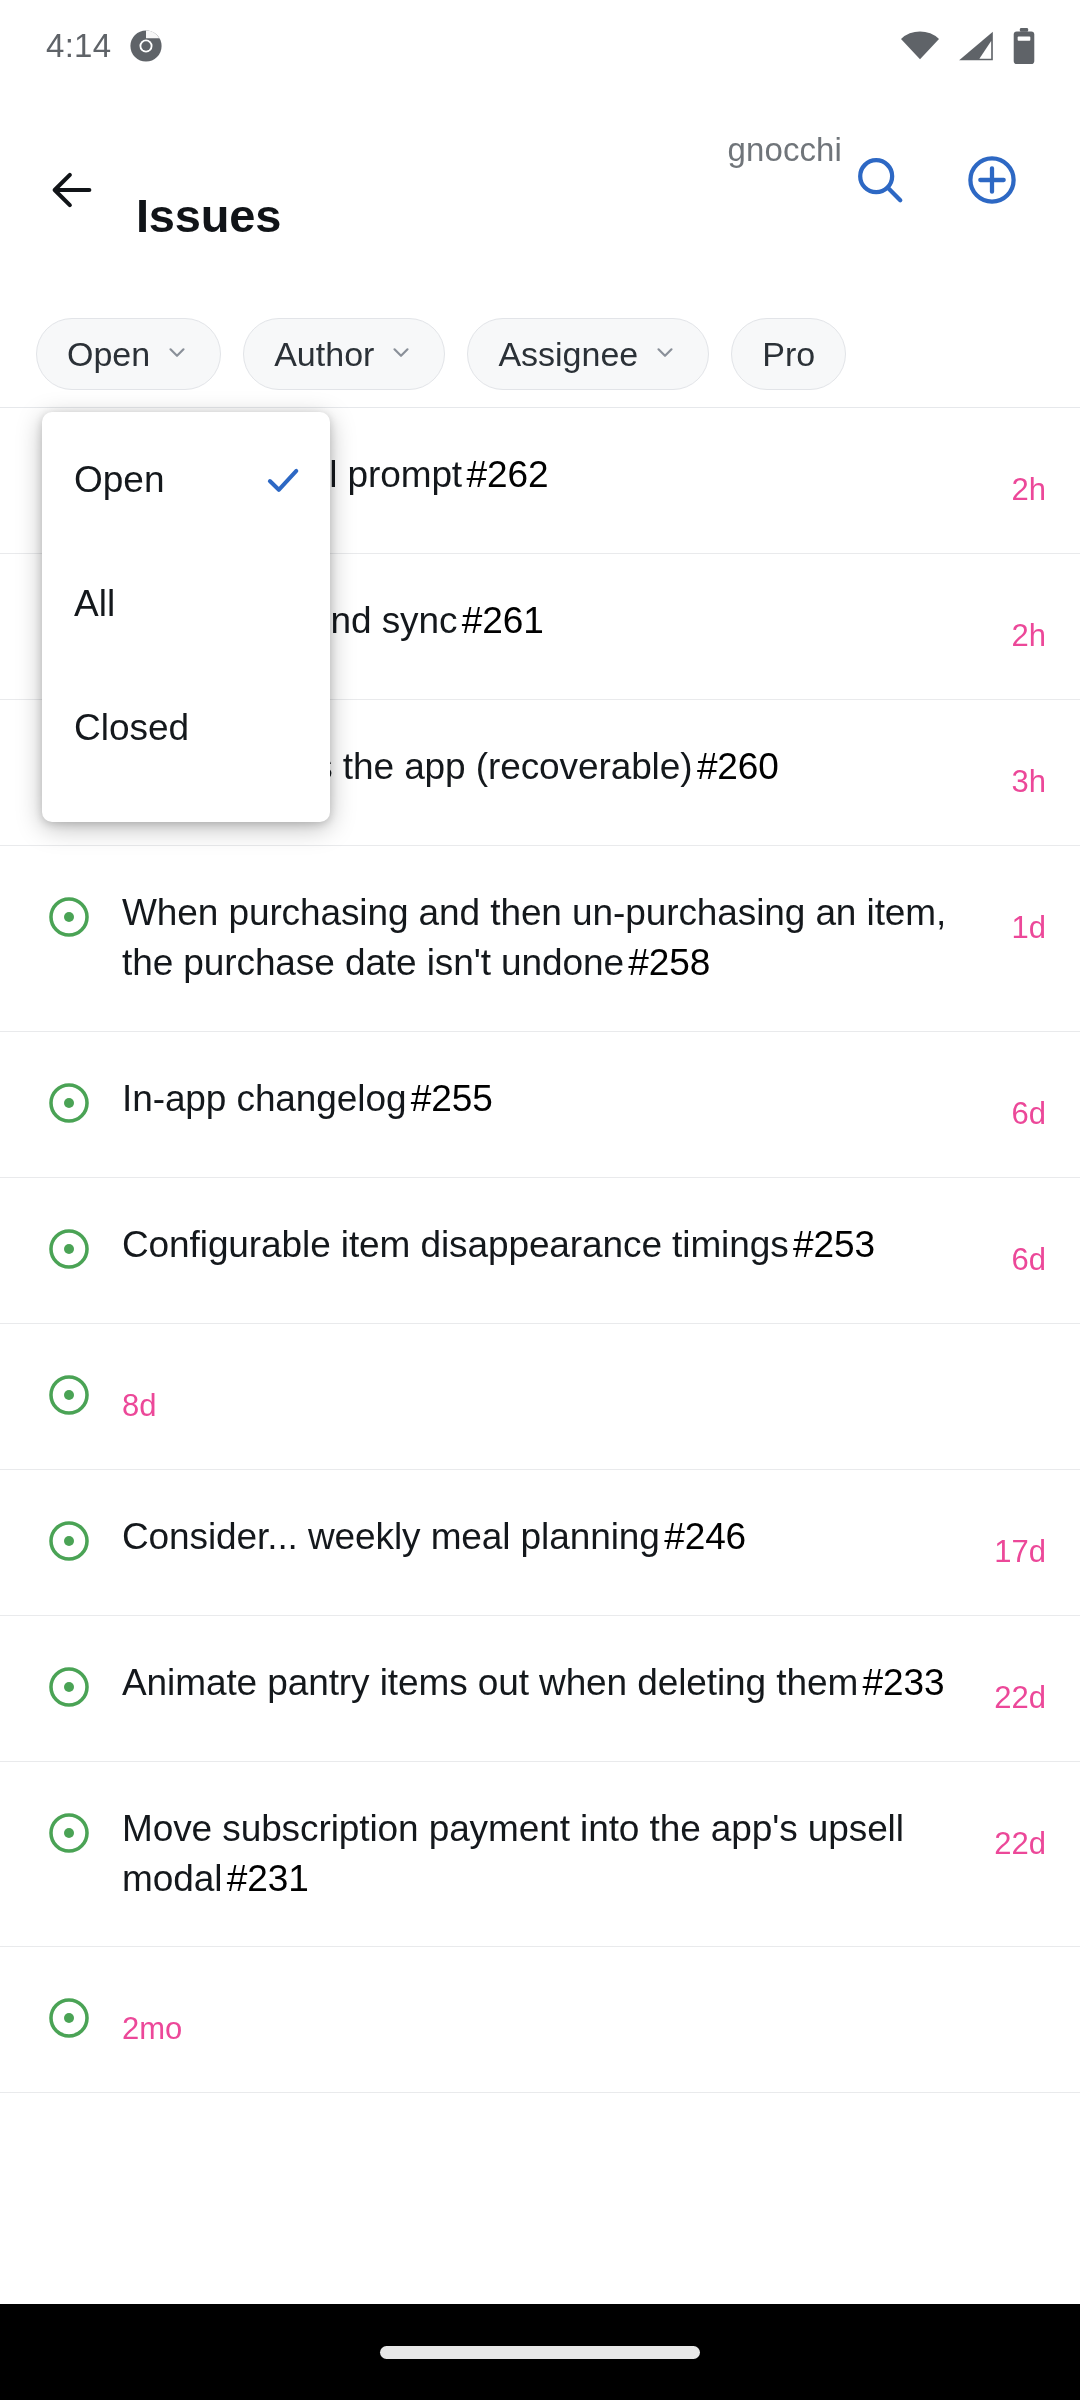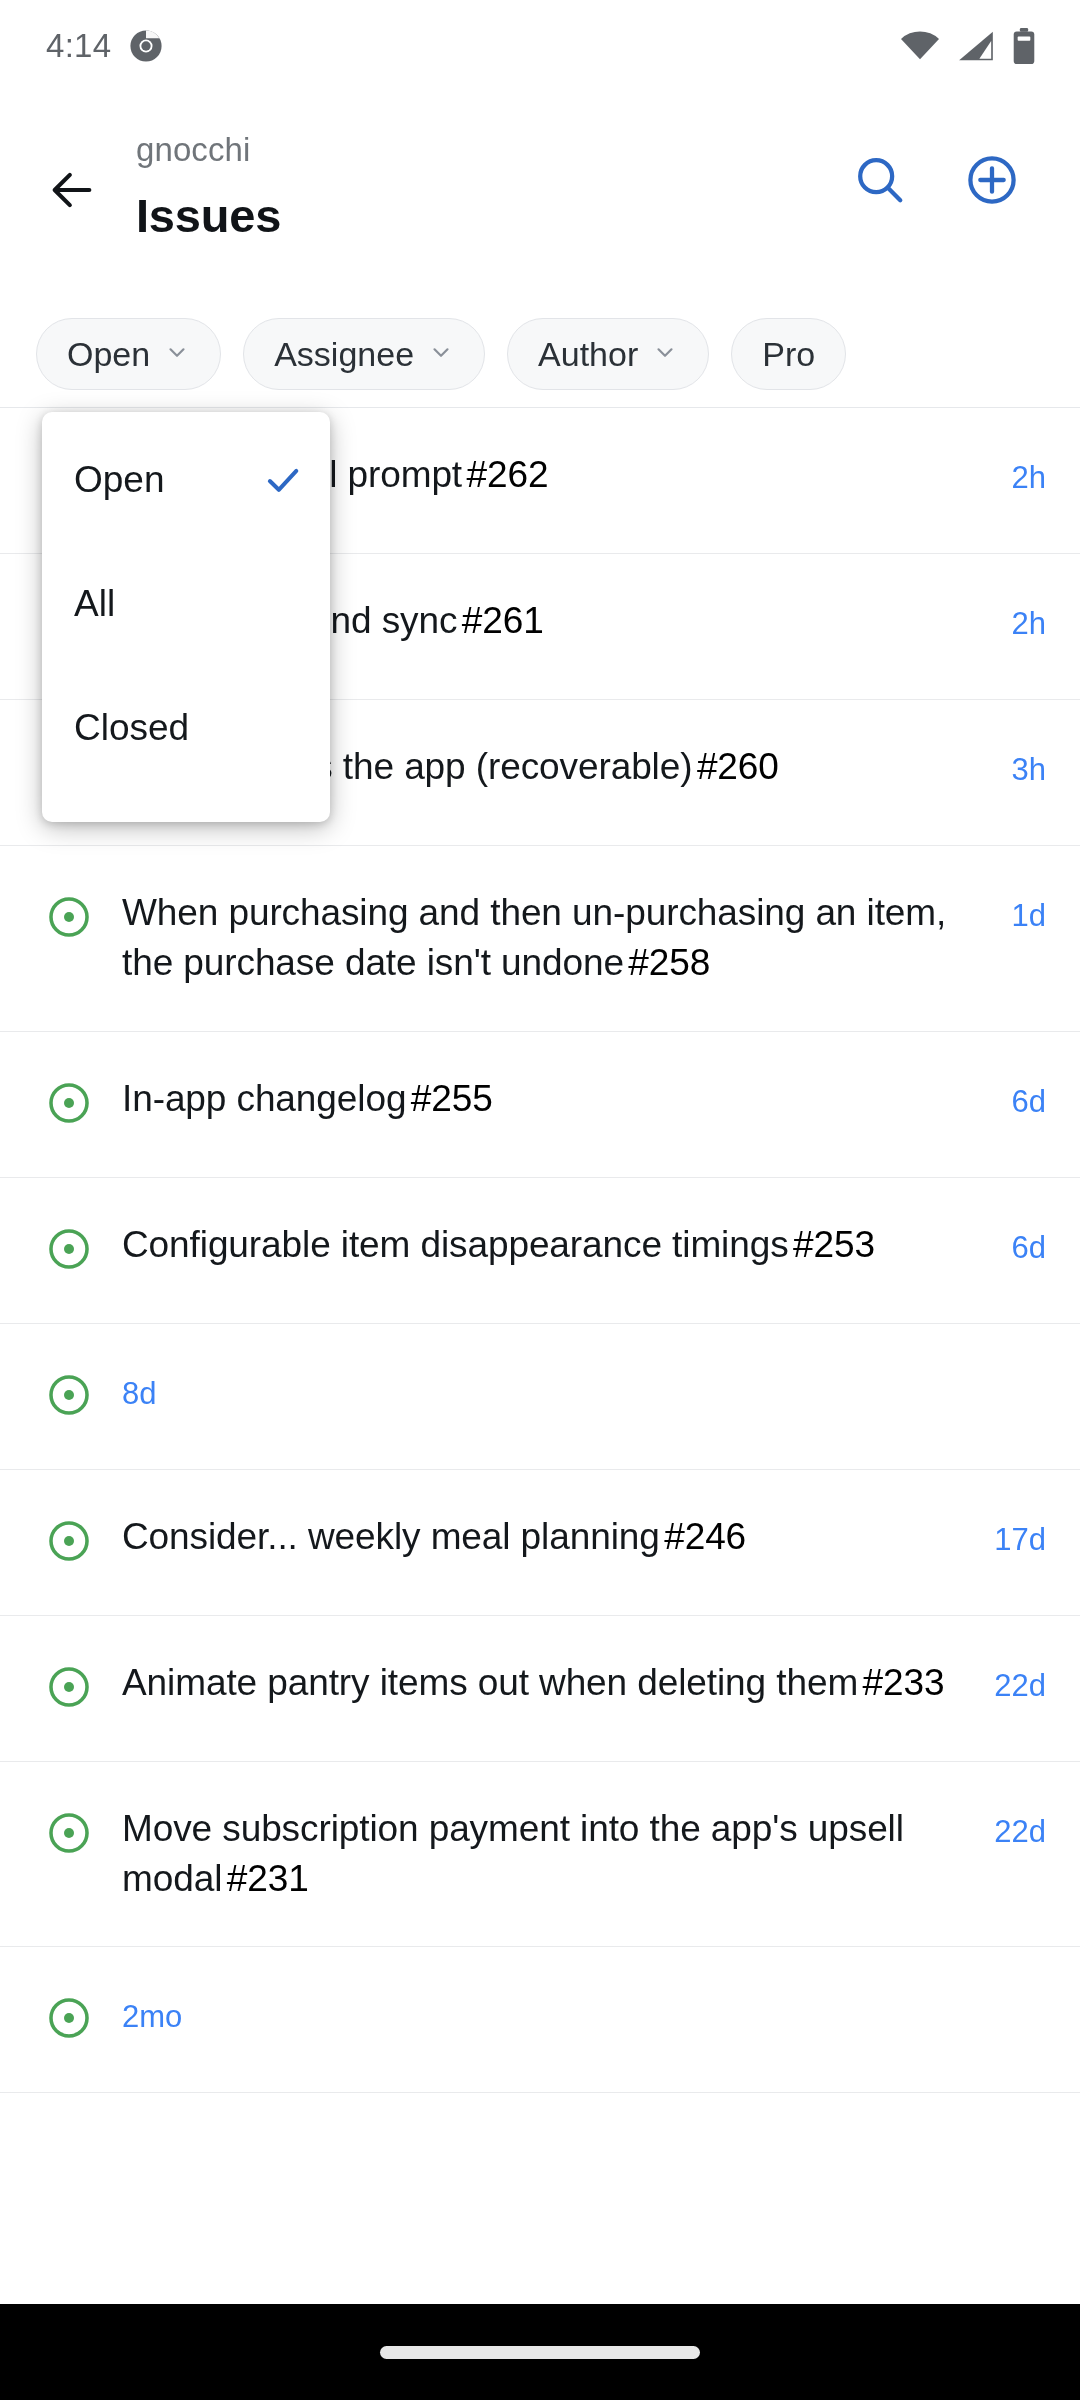--- a/index.html
+++ b/index.html
@@ -45,20 +45,21 @@
   .back-btn {
     width:96px; height:96px;
     margin-left:24px; margin-top:52px;
     display:flex; align-items:center; justify-content:center;
     flex:0 0 auto;
   }
   .titles { margin-top:38px; margin-left:16px; flex:1 1 auto; min-width:0; }
   .subtitle {
     font-size:33px; color:#70757a; line-height:1.22;
     letter-spacing:0.1px;
+    text-align:right;
   }
   .title {
     font-size:47px; color:#111418; font-weight:700;
     line-height:1.22; margin-top:17px; letter-spacing:-0.2px;
   }
   .appbar-actions {
     display:flex; align-items:center; gap:36px;
     margin-top:52px; margin-right:50px; flex:0 0 auto;
   }
   .icon-btn {
@@ -113,22 +114,22 @@
     display:flex; align-items:center; justify-content:center;
   }
   .row-body { flex:1 1 auto; min-width:0; padding-right:16px; }
   .row-title {
     font-size:37px; line-height:1.36; color:#14181c;
     letter-spacing:-0.1px;
   }
   .row-num { color:#000000; }
   .row-time {
     flex:0 0 auto;
-    font-size:31px; color:#3b82f6;
-    margin-top:10px; text-align:right;
+    font-size:31px; color:#ec4899;
+    margin-top:22px; text-align:right;
     white-space:nowrap;
   }
 
   
   .menu {
     position:absolute;
     top:412px; left:42px;
     width:288px; height:410px;
     background:#ffffff;
     border-radius:10px;
@@ -232,29 +233,29 @@
   <div class="chipbar">
     <div class="chip">
       <span class="chip-label">Open</span>
       <span class="chev">
         <svg width="26" height="26" viewBox="0 0 24 24">
             <path d="M6 9.5 L12 15.5 L18 9.5" fill="none" stroke="#8a9099" stroke-width="2" stroke-linecap="round" stroke-linejoin="round"></path>
           </svg>
       </span>
     </div>
     <div class="chip">
-      <span class="chip-label">Assignee</span>
+      <span class="chip-label">Author</span>
       <span class="chev">
         <svg width="26" height="26" viewBox="0 0 24 24">
             <path d="M6 9.5 L12 15.5 L18 9.5" fill="none" stroke="#8a9099" stroke-width="2" stroke-linecap="round" stroke-linejoin="round"></path>
           </svg>
       </span>
     </div>
     <div class="chip">
-      <span class="chip-label">Author</span>
+      <span class="chip-label">Assignee</span>
       <span class="chev">
         <svg width="26" height="26" viewBox="0 0 24 24">
             <path d="M6 9.5 L12 15.5 L18 9.5" fill="none" stroke="#8a9099" stroke-width="2" stroke-linecap="round" stroke-linejoin="round"></path>
           </svg>
       </span>
     </div>
     <div class="chip">
       <span class="chip-label">Pro</span>
     </div>
   </div>

